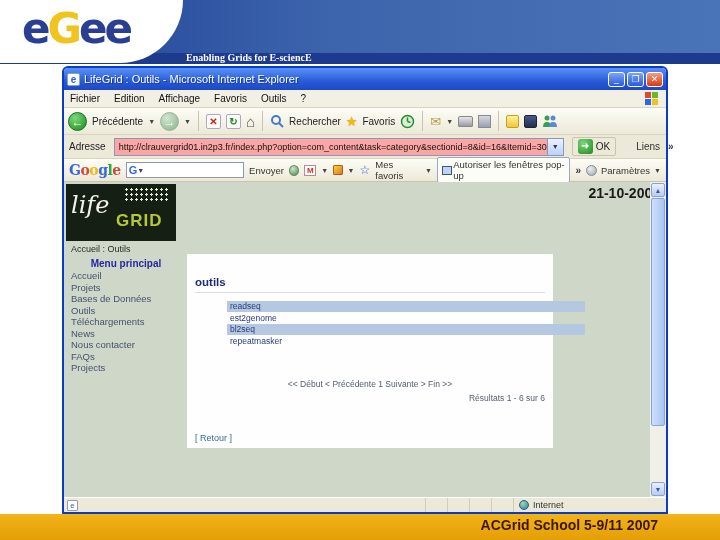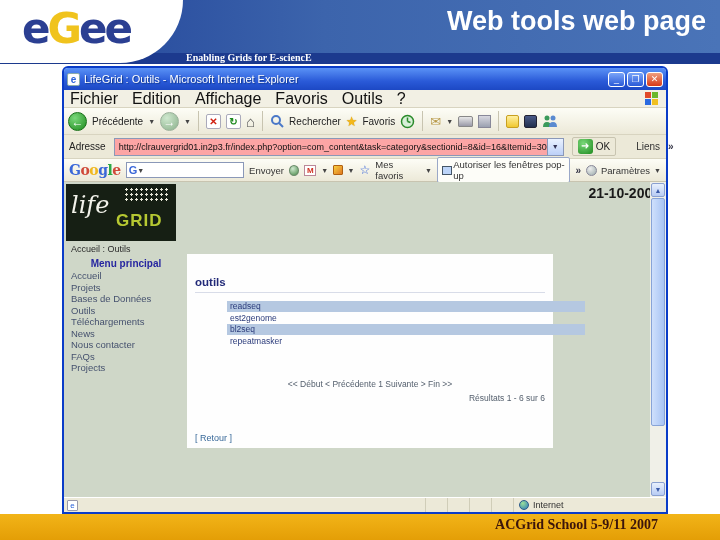--- a/index.html
+++ b/index.html
@@ -29,21 +29,21 @@
     color:#2a62d8; font-size:10px; font-weight:bold; line-height:11px; text-align:center; margin-right:4px; }
   .win-title { color:#ffffff; font-weight:normal; font-size:11px; flex:1;
     text-shadow:1px 1px 1px #123a90; white-space:nowrap; overflow:hidden; }
   .win-buttons { display:flex; gap:2px; }
   .win-btn { width:17px; height:15px; border:1px solid #ffffff; border-radius:3px; color:#fff;
     font-size:9px; line-height:13px; text-align:center;
     background:linear-gradient(180deg,#7aa4f8,#2a5ad8); }
   .win-btn.close { background:linear-gradient(180deg,#f0a080,#d83818); }
 
   .menubar { height:18px; background:#f2f0e4; border-bottom:1px solid #d8d4c0;
-    display:flex; align-items:center; padding:0 6px; font-size:16px; color:#111; }
+    display:flex; align-items:center; padding:0 6px; font-size:10px; color:#111; }
   .menu-items { display:flex; gap:14px; flex:1; }
   .menubar .menu-item { cursor:default; }
   .winflag { display:grid; grid-template-columns:6px 6px; grid-gap:1px; margin-right:2px; }
   .winflag i { width:6px; height:6px; display:block; }
   .winflag i:nth-child(1){background:#e04a2a;} .winflag i:nth-child(2){background:#6ab82a;}
   .winflag i:nth-child(3){background:#2a6ae0;} .winflag i:nth-child(4){background:#f0c020;}
 
   .toolbar { height:27px; background:linear-gradient(180deg,#fdfdf6,#ece9d8); border-bottom:1px solid #d8d4c0;
     display:flex; align-items:center; padding:0 4px; gap:5px; font-size:10px; color:#222; }
   .tb-sep { width:1px; height:20px; background:#c8c4b0; margin:0 2px; }
@@ -132,35 +132,34 @@
   .sb-doc { width:11px; height:11px; background:#fff; border:1px solid #99a; border-radius:1px;
     color:#2a62d8; font-size:8px; line-height:10px; text-align:center; }
   .status-cells { margin-left:auto; display:flex; align-items:center; height:100%; }
   .status-cell { width:22px; height:100%; border-left:1px solid #d0cdb8; }
   .status-zone { width:150px; height:100%; border-left:1px solid #d0cdb8; display:flex; align-items:center; gap:4px; padding-left:5px; }
   .globe-ic { width:10px; height:10px; border-radius:50%; background:radial-gradient(circle at 35% 30%,#9ae09a,#2a7ab8); border:1px solid #2a5a88; }
 
   
   .footer-bar { position:absolute; left:0; top:514px; width:720px; height:26px;
     background:linear-gradient(180deg,#f2b418,#e49e06); z-index:6; }
-  .footer-text { position:absolute; right:62px; top:3px; font-family:Liberation Serif, serif;
+  .footer-text { position:absolute; right:62px; top:3px; font-family:Liberation Sans, sans-serif;
     font-weight:bold; font-size:14px; color:#3c150b; }
 </style>
 </head>
 <body>
 
 <div class="slide">
 
   <div class="header-band"></div>
   <div class="header-strip"></div>
   <div class="egee-blob">
     <span class="egee-letters"><span>e</span><span>G</span><span>e</span><span>e</span></span>
   </div>
   <div class="tagline">Enabling Grids for E-sciencE</div>
-  <div class="slide-title">Web tools web page</div>
 
   <div class="ie-window">
 
     <div class="titlebar">
       <span class="ie-doc-icon">e</span>
       <span class="win-title">LifeGrid : Outils - Microsoft Internet Explorer</span>
       <span class="win-buttons">
         <span class="win-btn">_</span>
         <span class="win-btn">❐</span>
         <span class="win-btn close">✕</span>

